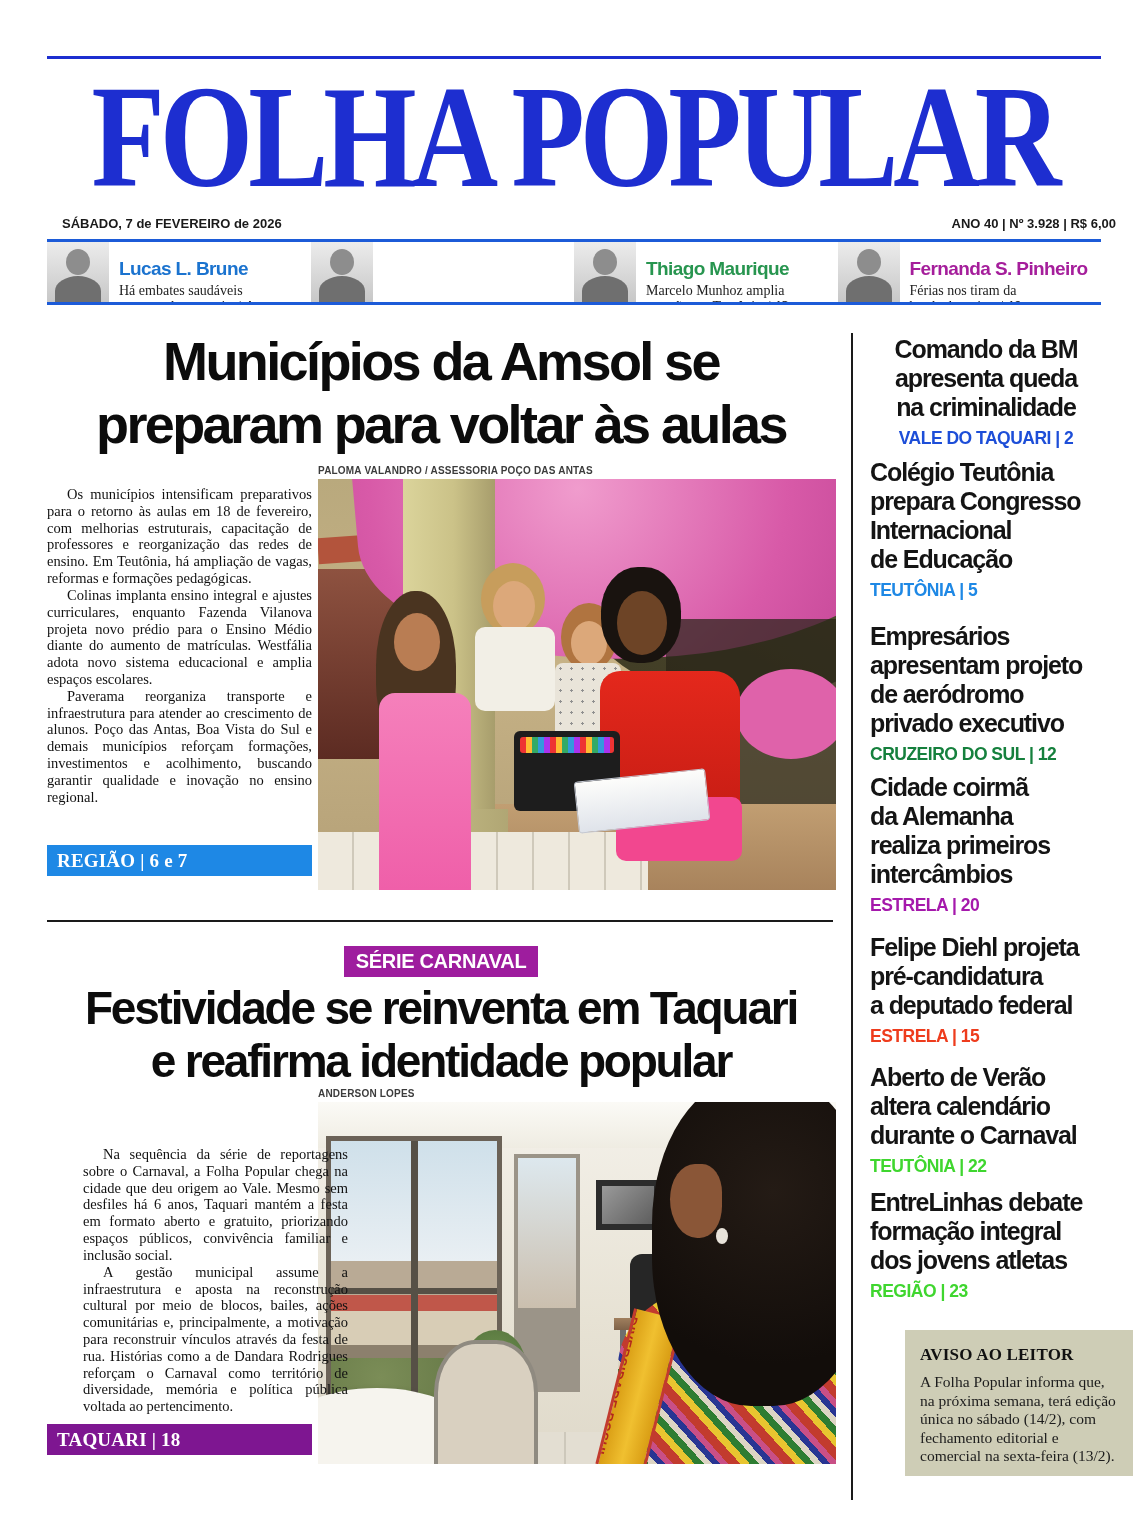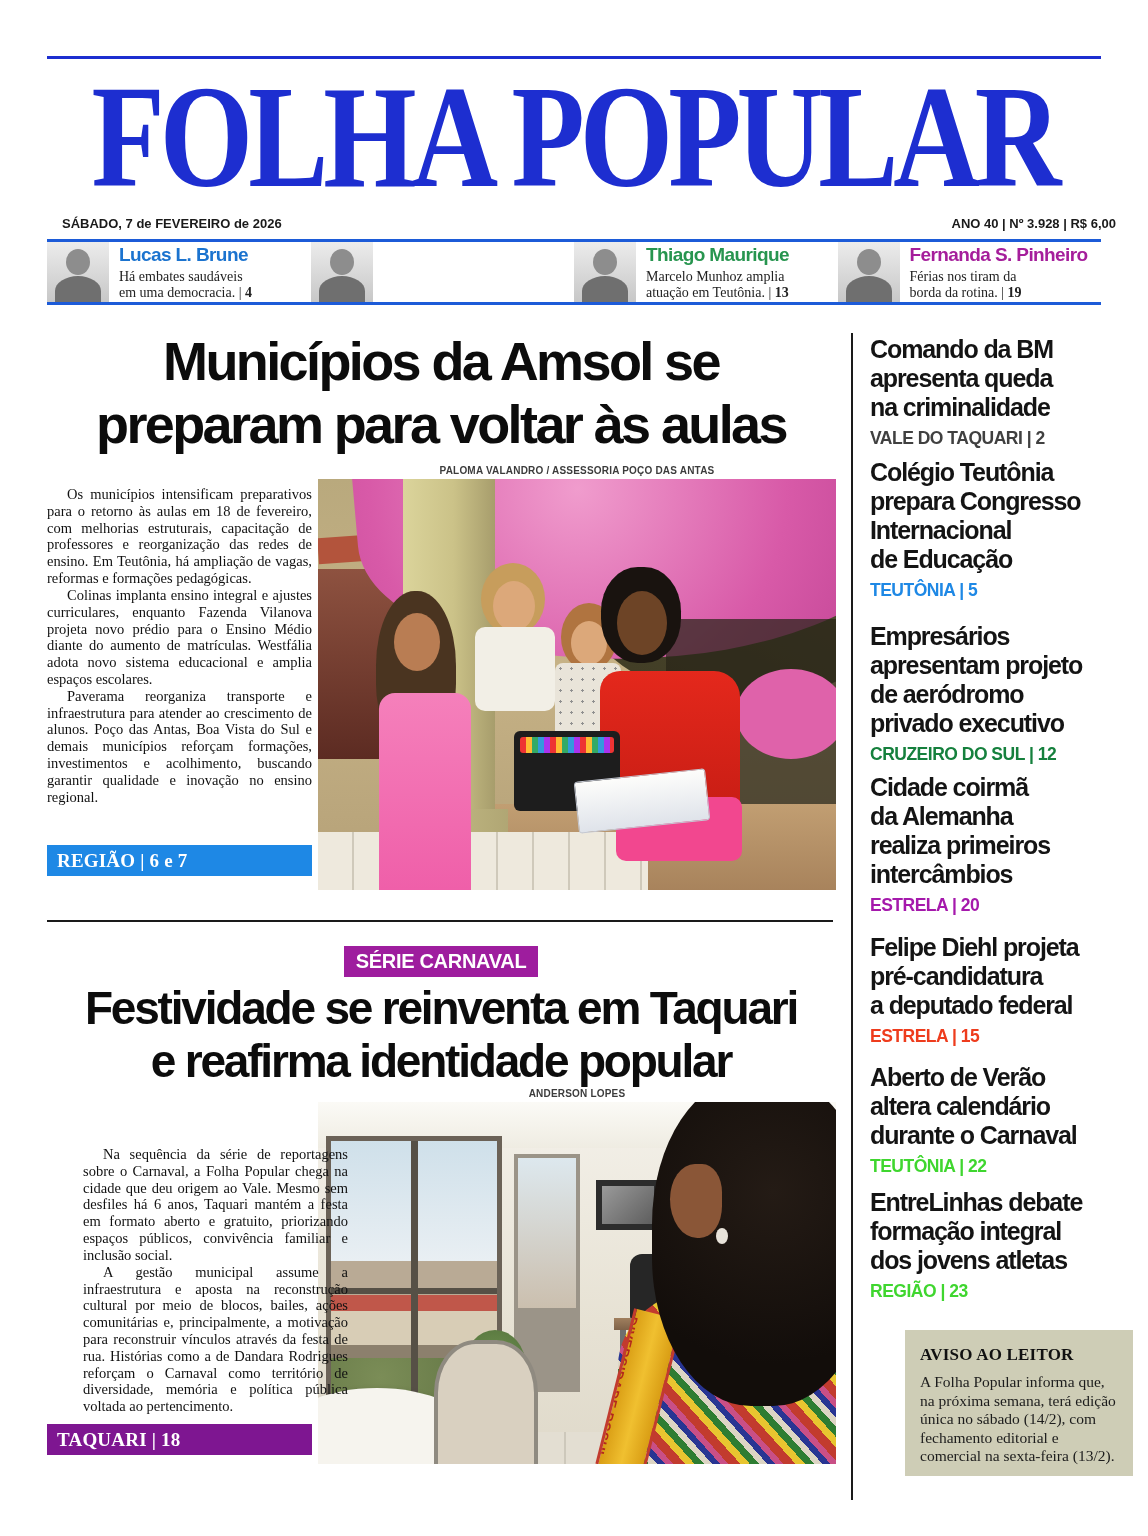--- a/index.html
+++ b/index.html
@@ -12,30 +12,30 @@
             letter-spacing:-5px;transform:scaleY(1.22);transform-origin:top center;white-space:nowrap;}
   .dateline{position:absolute;left:62px;top:216px;width:1054px;display:flex;justify-content:space-between;
             font-family:"Liberation Sans",sans-serif;font-weight:bold;font-size:13px;color:#1a1a1a;}
   
   .colstrip{position:absolute;left:47px;top:239px;width:1054px;height:66px;display:flex;
             border-top:3px solid #1c5bd8;border-bottom:3px solid #1c5bd8;box-sizing:border-box;background:#fff;}
   .columnist{flex:1;display:flex;gap:10px;overflow:hidden;}
   .col-photo{width:62px;height:60px;flex:0 0 62px;background:linear-gradient(180deg,#ececec,#c7c7c7);position:relative;overflow:hidden;}
   .col-photo .head{position:absolute;left:19px;top:7px;width:24px;height:26px;border-radius:50%;background:#8d8d8d;}
   .col-photo .body{position:absolute;left:8px;top:34px;width:46px;height:30px;border-radius:50% 50% 0 0;background:#6f6f6f;}
-  .col-info{padding-top:3px;}
+  .col-info{padding-top:17px;}
   .col-name{font-family:"Liberation Sans",sans-serif;font-weight:bold;font-size:19px;letter-spacing:-0.6px;line-height:1.1;}
   .col-quote{margin-top:3px;font-size:14px;line-height:1.15;color:#222;white-space:pre-line;}
   .col-quote b{font-weight:bold;}
   
   .headline1{position:absolute;left:30px;top:330px;width:822px;text-align:center;
              font-family:"Liberation Sans",sans-serif;font-weight:bold;font-size:54px;line-height:1.17;
              letter-spacing:-2.6px;color:#0c0c0c;white-space:pre-line;font-stretch:condensed;}
   .credit{position:absolute;font-family:"Liberation Sans",sans-serif;font-weight:bold;font-size:10px;
-          color:#3c3c3c;letter-spacing:0.2px;text-align:center;}
+          color:#3c3c3c;letter-spacing:0.2px;text-align:left;}
   .credit1{left:318px;top:465px;width:518px;}
   .credit2{left:318px;top:1088px;width:518px;}
   .bodycol{position:absolute;width:265px;font-size:14.5px;line-height:1.16;text-align:justify;
            overflow:hidden;hyphens:auto;}
   .bodycol p{margin:0;text-indent:20px;}
   .bodycol1{left:47px;top:486px;height:356px;}
   .bodycol2{left:47px;top:1146px;height:314px;margin-left:36px;}
   .tagbar{position:absolute;left:47px;width:265px;height:31px;color:#fff;
           font-family:"Liberation Serif",serif;font-weight:bold;font-size:19px;line-height:31px;
           padding-left:10px;box-sizing:border-box;letter-spacing:0.2px;}
@@ -278,25 +278,25 @@
   <div class="bodycol bodycol2">
     <p>Na sequência da série de reportagens sobre o Carnaval, a Folha Popular chega na cidade que deu origem ao Vale. Mesmo sem desfiles há 6 anos, Taquari mantém a festa em formato aberto e gratuito, priorizando espaços públicos, convivência familiar e inclusão social.</p>
     <p>A gestão municipal assume a infraestrutura e aposta na reconstrução cultural por meio de blocos, bailes, ações comunitárias e, principalmente, a motivação para reconstruir vínculos através da festa de rua. Histórias como a de Dandara Rodrigues reforçam o Carnaval como território de diversidade, memória e política pública voltada ao pertencimento.</p>
   </div>
 
   <div class="tagbar tagbar2" style="background: rgb(126, 22, 145);">TAQUARI | 18</div>
 
   <div class="vrule"></div>
 
   <div class="sidebar">
-    <div class="sb-item" style="top:5px;">
+    <div class="sb-item" style="top:5px;text-align:center;">
       <div class="sb-headline">Comando da BM
 apresenta queda
 na criminalidade</div>
-      <div class="sb-kicker" style="color: #404040;">VALE DO TAQUARI | 2</div>
+      <div class="sb-kicker" style="color: #1d4ed8;">VALE DO TAQUARI | 2</div>
     </div>
     <div class="sb-item" style="top:128px;">
       <div class="sb-headline">Colégio Teutônia
 prepara Congresso
 Internacional
 de Educação</div>
       <div class="sb-kicker" style="color: rgb(30, 136, 229);">TEUTÔNIA | 5</div>
     </div>
     <div class="sb-item" style="top:292px;">
       <div class="sb-headline">Empresários

